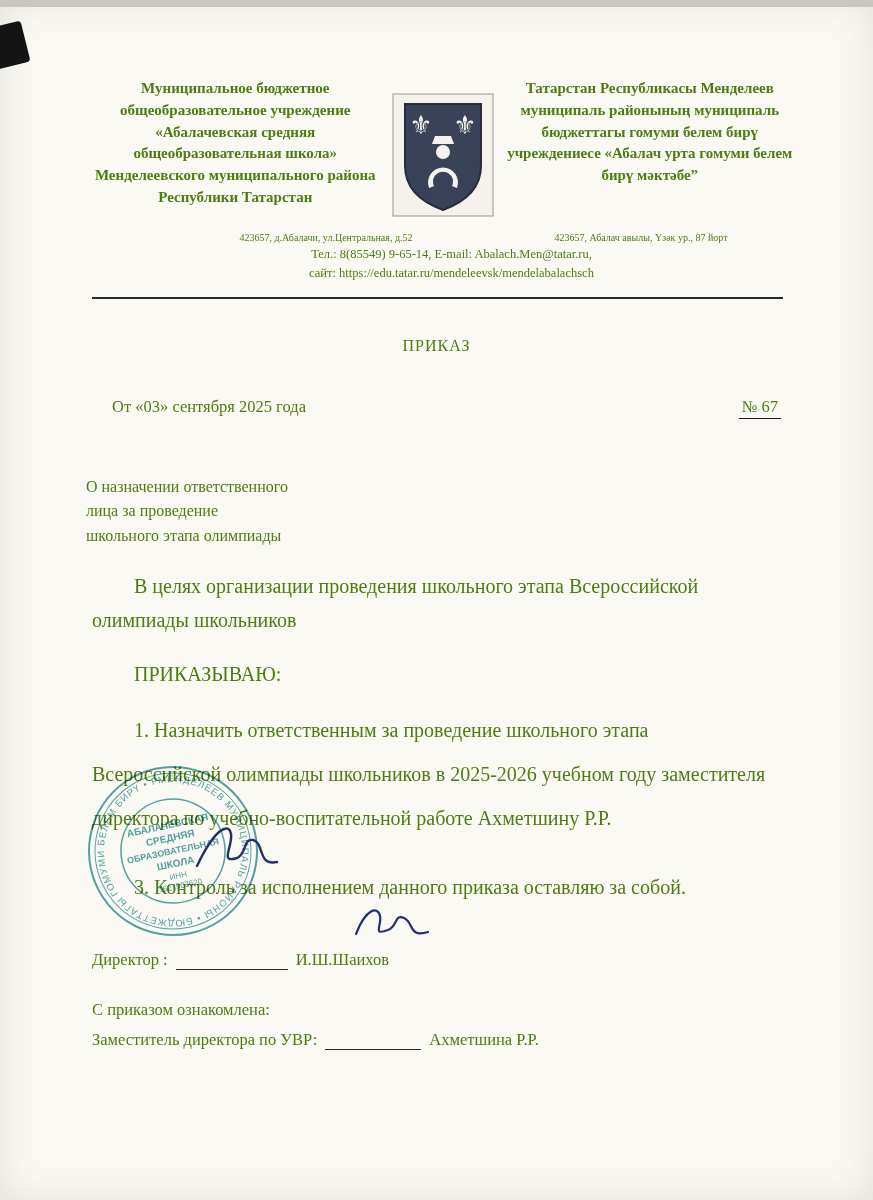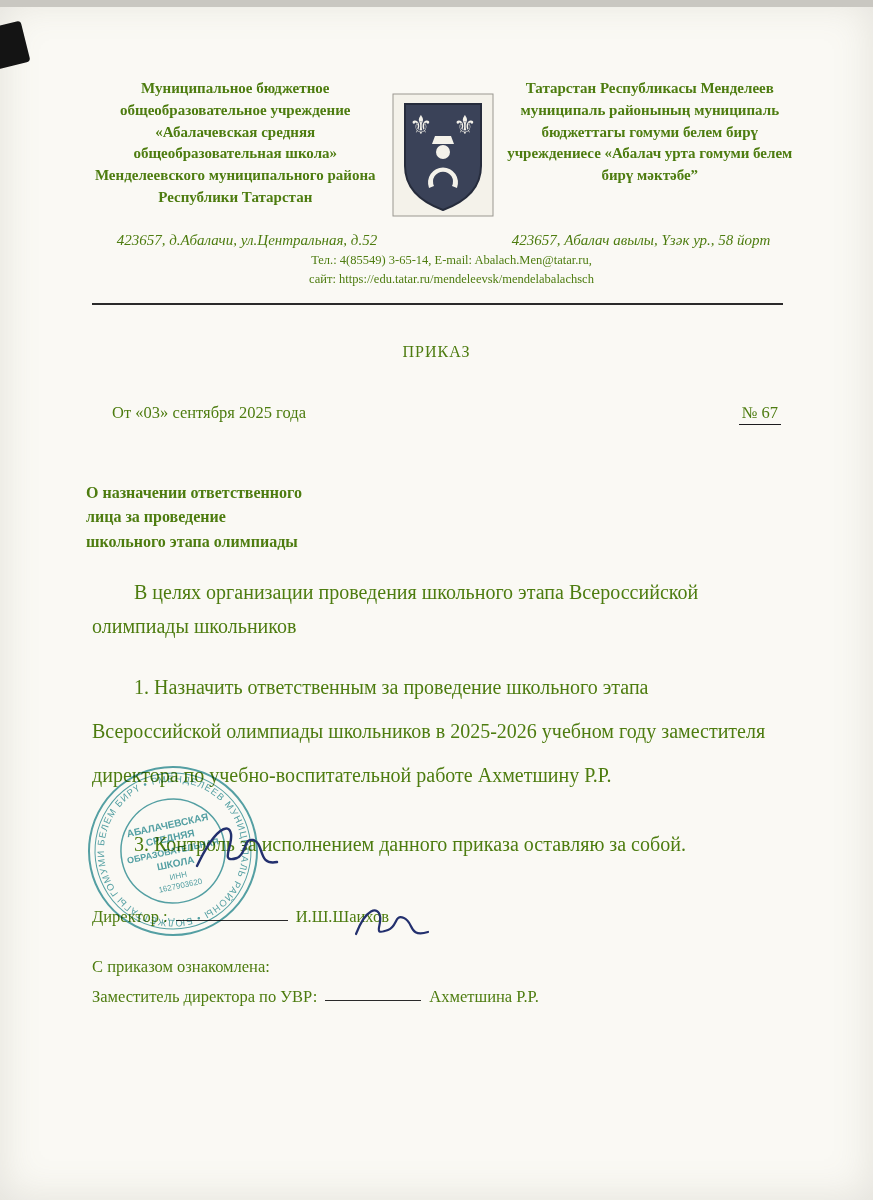--- a/index.html
+++ b/index.html
@@ -15,43 +15,43 @@
   }
   .scan-edge-top { position:absolute; top:0; left:0; width:100%; height:7px; background:#c9c7c1; }
   .scan-blob { position:absolute; top:24px; left:-8px; width:34px; height:42px; background:#141414; transform:rotate(-14deg); border-radius:4px; }
 
   
   .header { display:flex; justify-content:space-between; padding:78px 80px 0 92px; gap:12px; }
   .org { width:300px; text-align:center; font-weight:bold; font-size:15px; line-height:1.45; }
   .org-right { width:300px; }
   .emblem-wrap { width:104px; padding-top:14px; flex:0 0 auto; }
 
-  .addr-row { display:flex; justify-content:space-between; padding:10px 72px 0 92px; font-size:15px;font-style:italic; }
+  .addr-row { display:flex; justify-content:flex-end; padding:10px 72px 0 92px; font-size:10px; }
   .addr-row .a-left { width:310px; text-align:center; }
   .addr-row .a-right { width:320px; text-align:center; }
   .contact { text-align:center; font-size:12.5px; line-height:1.5; margin-top:2px; padding-left:30px; }
 
   .rule { margin:14px 90px 0 92px; border-top:2px solid #2a2a2a; }
 
   .doc-title { text-align:center; font-weight:normal; font-size:16px; letter-spacing:1px; margin-top:38px; }
 
   .date-row { display:flex; justify-content:space-between; align-items:baseline;
               margin:42px 92px 0 112px; font-size:16.5px; }
   .doc-number { border-bottom:1.5px solid #1c1c1e; padding:0 3px 1px 3px;text-align:center; }
 
-  .subject { margin:56px 0 0 86px; font-weight:bold; font-size:16px; line-height:1.55; }
+  .subject { margin:56px 0 0 86px; font-weight:normal; font-size:16px; line-height:1.55; }
 
   .body-text { margin:20px 92px 0 92px; font-size:20px; }
   .para-intro { line-height:1.7; text-indent:42px; margin-top:16px; }
   .para-order { margin-top:26px; text-indent:42px; }
   .para-item1 { margin-top:22px; text-indent:42px; line-height:2.2; }
   .para-item2 { margin-top:30px; text-indent:42px; line-height:1.7; }
 
   .sign-block { position:relative; margin:46px 92px 0 92px; font-size:16.5px; }
-  .sig-line { display:flex; align-items:flex-start; gap:8px; }
+  .sig-line { display:flex; align-items:flex-end; gap:8px; }
   .blank { display:inline-block; border-bottom:1px solid #2a2a2a; height:14px; }
   .blank-dir { width:112px; }
   .blank-dep { width:96px; }
   .ack { margin-top:30px; }
   .dep-row { margin-top:10px;gap:8px; }
 
   .stamp {
     position:absolute; left:84px; top:762px; width:178px; height:178px;
     opacity:.82; mix-blend-mode:multiply; transform:rotate(-12deg); pointer-events:none;
   }
@@ -78,45 +78,46 @@
         <circle cx="52" cy="60" r="7" fill="#f4f2ea"></circle>
         <path d="M38 96 a15 15 0 1 1 28 0 l-5 -2 a10 10 0 1 0 -18 0 z" fill="#f4f2ea"></path>
       </svg>
     </div>
 
     <div class="org org-right">Татарстан Республикасы Менделеев муниципаль районының муниципаль бюджеттагы гомуми белем бирү учреждениесе «Абалач урта гомуми белем бирү мәктәбе”</div>
   </div>
 
   <div class="addr-row">
     <div class="a-left">423657, д.Абалачи, ул.Центральная, д.52</div>
-    <div class="a-right">423657, Абалач авылы, Үзәк ур., 58 йорт</div>
+    <div class="a-right">423657, Абалач авылы, Үзәк ур., 87 йорт</div>
   </div>
 
   <div class="contact">
-    <div>Тел.: 4(85549) 3-65-14, E-mail: Abalach.Men@tatar.ru,</div>
+    <div>Тел.: 8(85549) 9-65-14, E-mail: Abalach.Men@tatar.ru,</div>
     <div>сайт: https://edu.tatar.ru/mendeleevsk/mendelabalachsch</div>
   </div>
 
   <div class="rule"></div>
 
   <div class="doc-title">ПРИКАЗ</div>
 
   <div class="date-row">
     <span>От «03» сентября 2025 года</span>
     <span class="doc-number">№ 67</span>
   </div>
 
   <div class="subject">
     <div>О назначении ответственного</div>
     <div>лица за проведение</div>
     <div>школьного этапа олимпиады</div>
   </div>
 
   <div class="body-text">
     <div class="para-intro">В целях организации проведения школьного этапа Всероссийской олимпиады школьников</div>
+    <div class="para-order">ПРИКАЗЫВАЮ:</div>
     <div class="para-item1">1. Назначить ответственным за проведение школьного этапа Всероссийской олимпиады школьников в 2025-2026 учебном году заместителя директора по учебно-воспитательной работе Ахметшину Р.Р.</div>
     <div class="para-item2">3. Контроль за исполнением данного приказа оставляю за собой.</div>
   </div>
 
   <div class="sign-block">
     <div class="sig-line">
       <span>Директор :</span>
       <span class="blank blank-dir"></span>
       <span>И.Ш.Шаихов</span>
     </div>

